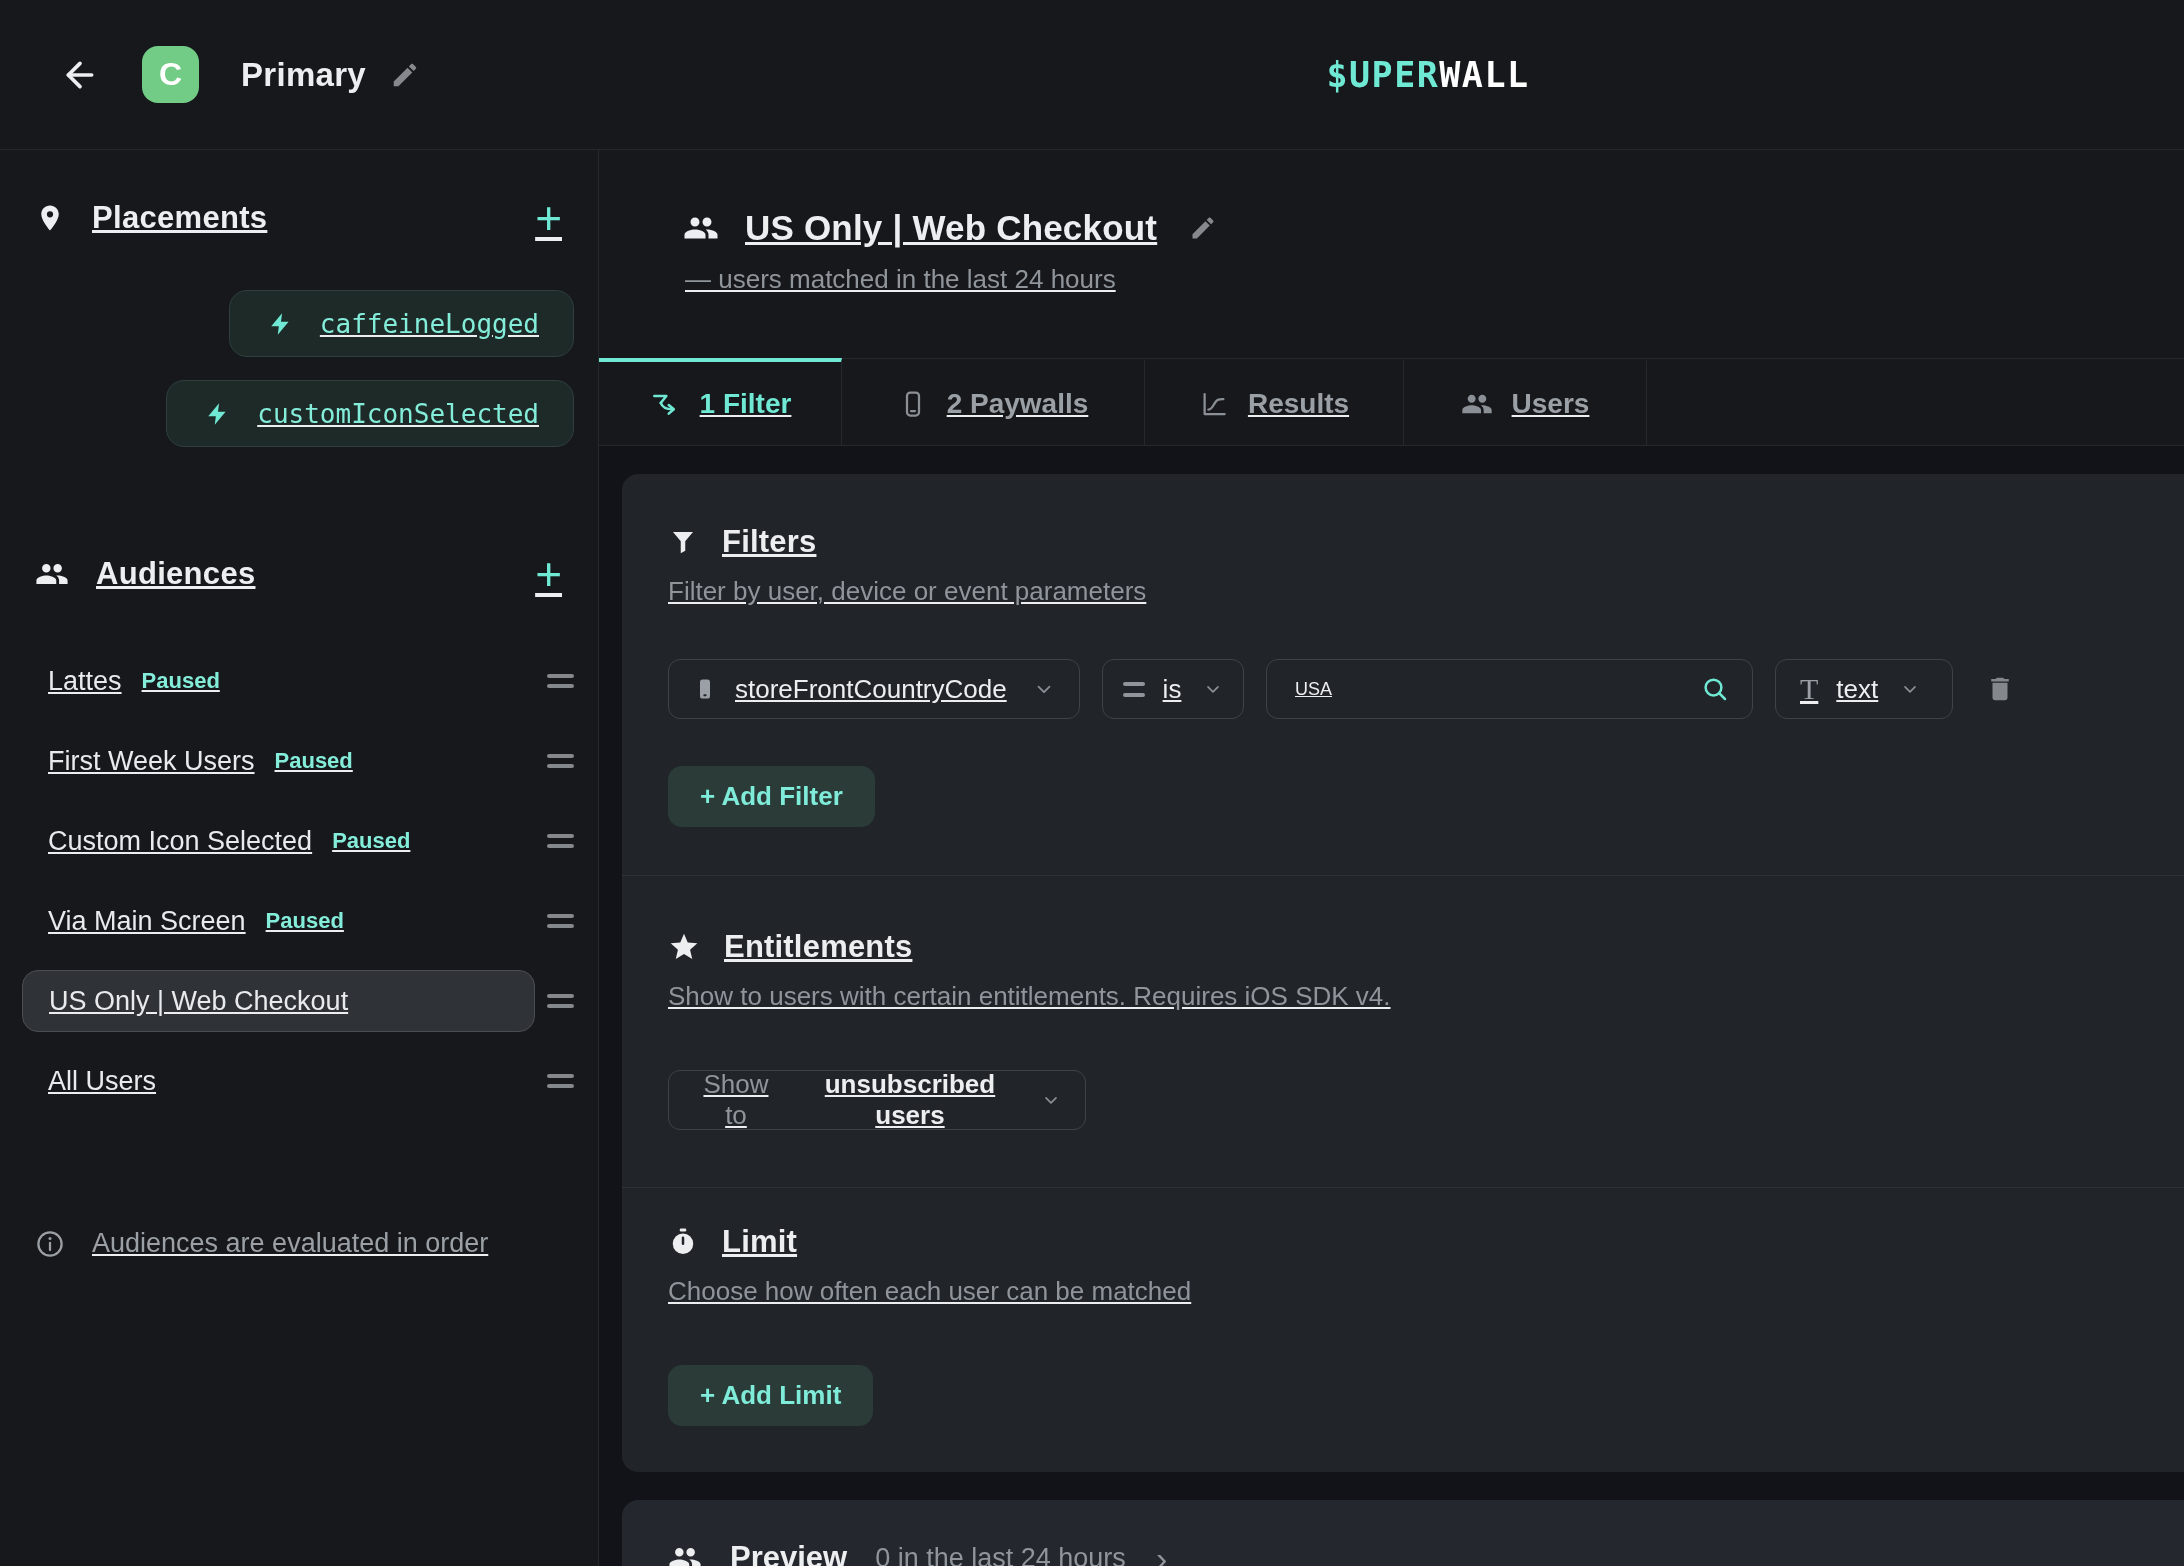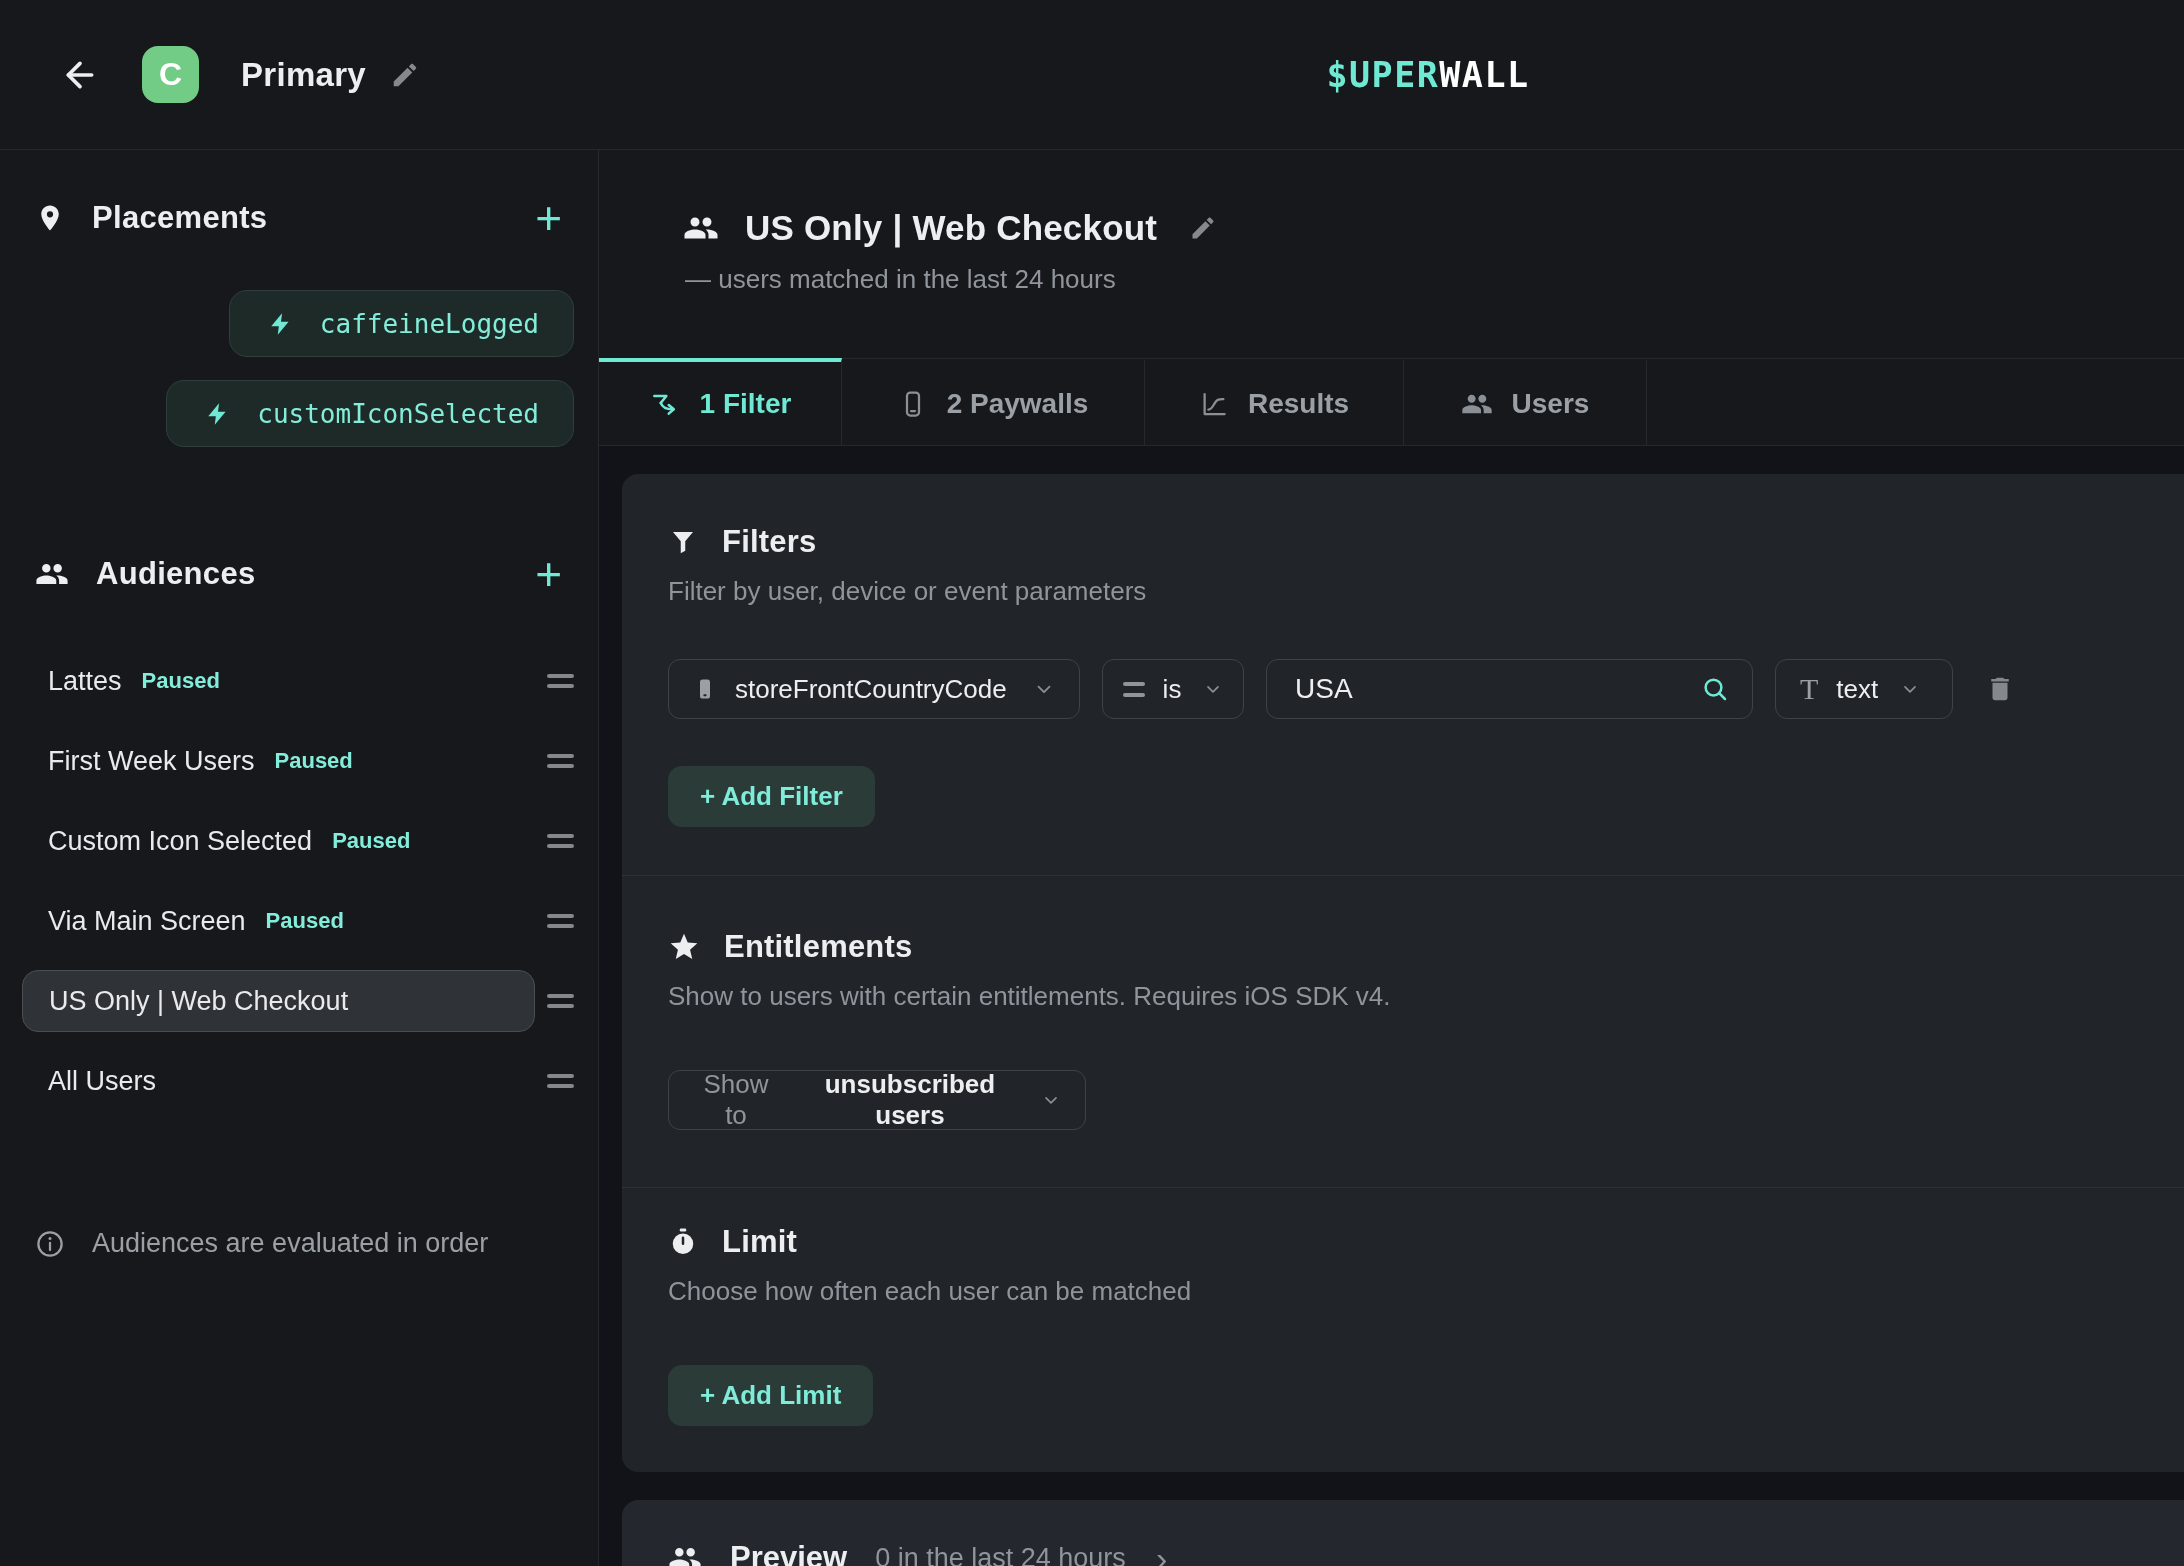--- a/index.html
+++ b/index.html
@@ -19,21 +19,21 @@
   .back{background:none;border:none;cursor:pointer;width:48px;height:48px;display:flex;align-items:center;justify-content:center;}
   .avatar{width:57px;height:57px;border-radius:16px;background:var(--green);display:flex;align-items:center;justify-content:center;
           margin-left:38px;font-size:32px;font-weight:700;color:#fff;}
   .proj{font-size:33px;font-weight:600;margin-left:42px;letter-spacing:.3px;}
   .edit-btn{background:none;border:none;cursor:pointer;margin-left:24px;display:flex;align-items:center;}
   .logo{position:absolute;left:1428px;top:50%;transform:translate(-50%,-50%);
         font-family:"DejaVu Sans Mono",monospace;font-weight:700;font-size:35px;letter-spacing:1.5px;}
   .logo .acc{color:var(--teal);}
   .logo .rest{color:#fff;}
 
-  .shell{flex:1;display:flex;min-height:0;}
+  .shell{flex:1;display:flex;min-height:0;text-decoration:underline;}
 
   
   .sidebar{width:599px;flex:0 0 599px;border-right:1px solid var(--line);padding:0 24px 0 22px;background:var(--bg);}
   .side-head{display:flex;align-items:center;height:44px;margin-top:46px;padding:0 12px 0 13px;}
   .side-head .sh-icon{display:flex;align-items:center;margin-right:27px;}
   .side-head .sh-title{font-size:31px;font-weight:600;letter-spacing:.3px;}
   .plus-btn{margin-left:auto;background:none;border:none;cursor:pointer;color:var(--teal);
             font-size:46px;font-weight:300;line-height:40px;font-family:"Liberation Sans",sans-serif;}
   .side-head.audiences{margin-top:105px;}
   .pill-list{display:flex;flex-direction:column;align-items:flex-end;gap:23px;margin-top:50px;}
@@ -76,21 +76,21 @@
   .sec-sub{margin-top:16px;font-size:26px;color:var(--dim);height:32px;}
 
   .filter-row{display:flex;align-items:center;gap:22px;margin-top:51px;}
   .ctl{display:flex;align-items:center;height:60px;border:1px solid var(--ctl-border);border-radius:12px;
        background:transparent;cursor:pointer;padding:0 24px;gap:18px;color:var(--text);font-size:26px;}
   .ctl .lbl{white-space:nowrap;}
   .ctl-param{width:412px;}
   .ctl-op{width:142px;justify-content:center;padding:0 16px;}
   .ctl-value{width:487px;cursor:text;padding:0 22px 0 28px;}
   .ctl-value input{flex:1;min-width:0;background:transparent;border:none;outline:none;color:var(--text);
-                   font-size:28px;font-family:"Liberation Sans",sans-serif;}
+                   font-size:18px;font-family:"Liberation Sans",sans-serif;}
   .ctl-type{width:178px;}
   .t-glyph{font-family:"Liberation Serif",serif;font-size:30px;color:#9aa0a6;line-height:1;}
   .eq{display:flex;flex-direction:column;gap:7px;width:22px;}
   .eq i{display:block;height:4px;border-radius:2px;background:#8f959b;}
   .chev{margin-left:auto;display:flex;align-items:center;}
   .ctl-op .chev,.ctl-type .chev{margin-left:4px;}
   .icon-btn{background:none;border:none;cursor:pointer;display:flex;align-items:center;margin-left:10px;}
   .btn-teal{margin-top:47px;height:61px;padding:0 32px;border:none;border-radius:14px;background:#2b3b38;
             color:#7fecd9;font-size:26px;font-weight:700;cursor:pointer;font-family:"Liberation Sans",sans-serif;}
   .sec-limit .btn-teal{margin-top:57px;}

